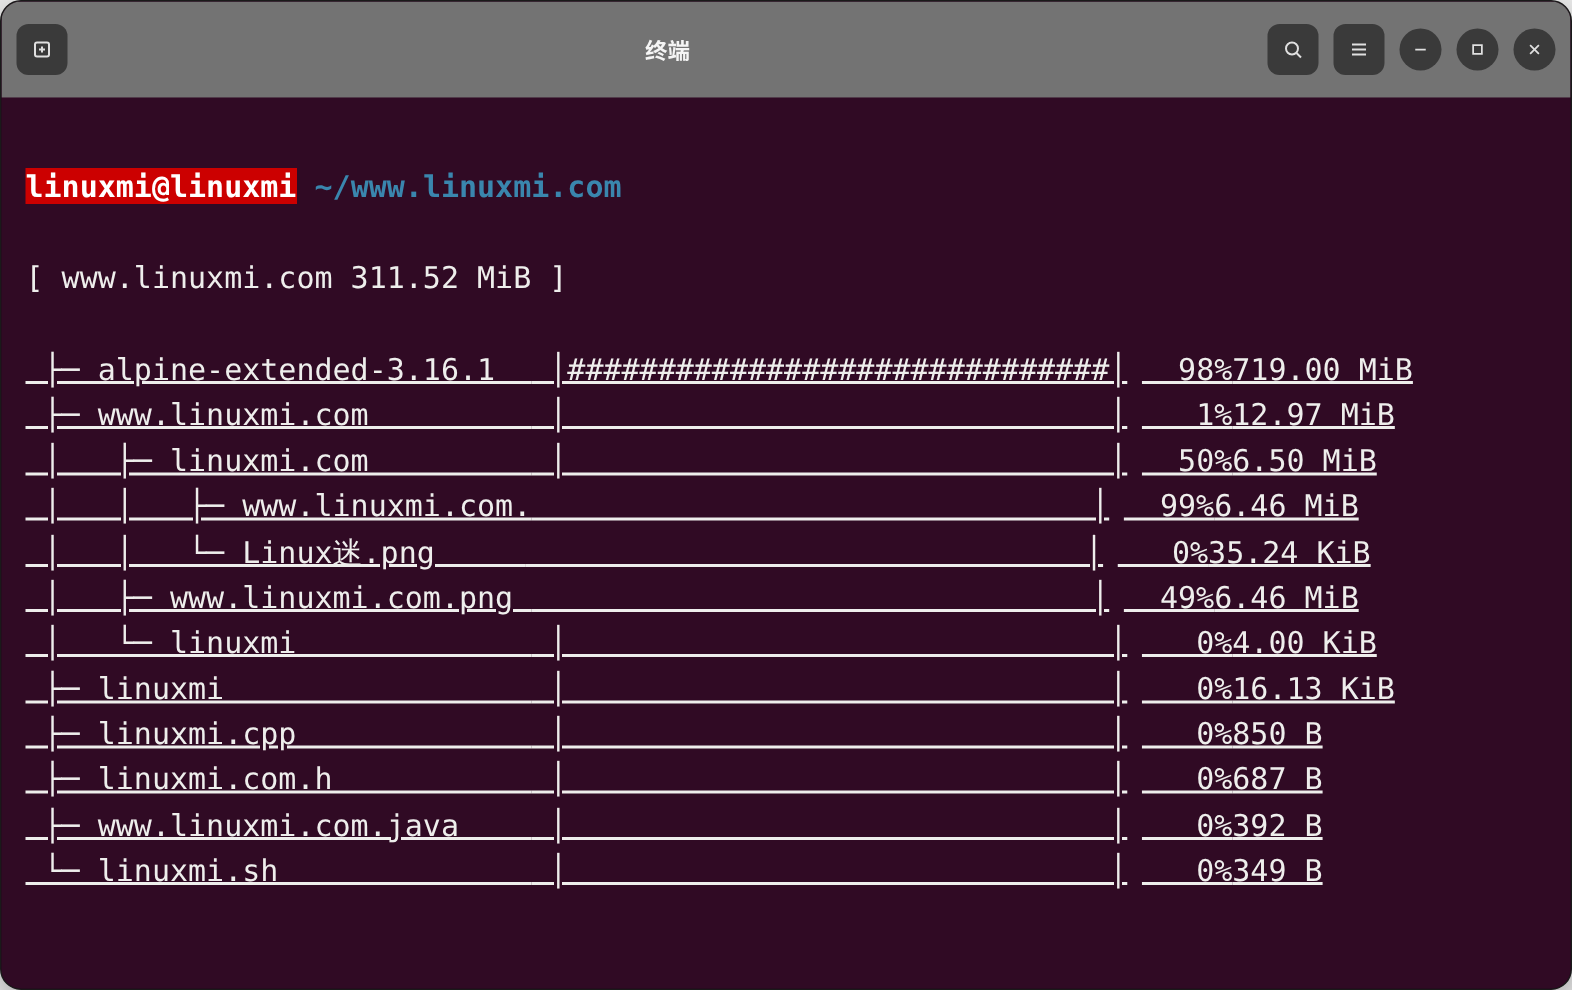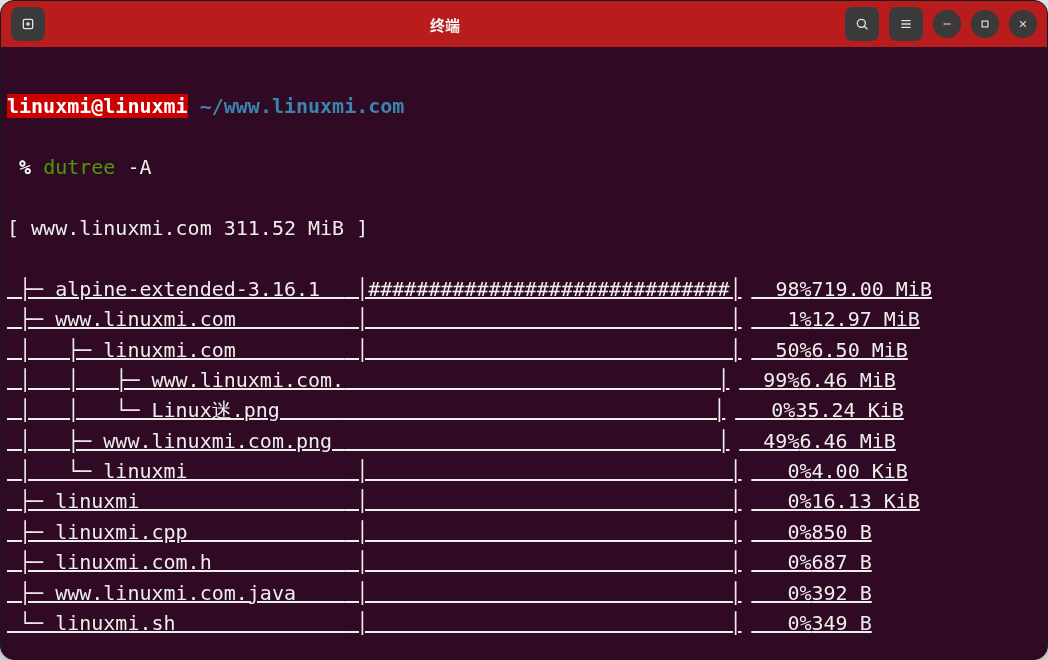--- a/index.html
+++ b/index.html
@@ -18,22 +18,22 @@
     background: #2c001e;
     border-radius: 14px;
     overflow: hidden;
     box-shadow: 0 8px 30px rgba(0,0,0,0.4);
     display: flex;
     flex-direction: column;
     position: relative;
     border: 1px solid #1a1a1a;
   }
   .titlebar {
-    height: 46px;
-    background: #b91c1c;
+    height: 64px;
+    background: #737373;
     display: flex;
     align-items: center;
     padding: 0 10px;
     position: relative;
   }
   .titlebar-left, .titlebar-right {
     display: flex;
     align-items: center;
     gap: 10px;
   }
@@ -63,21 +63,21 @@
     height: 28px;
     background: #3a3a3a;
   }
   .tb-btn.close { background: #3a3a3a; }
   .tb-btn svg { width: 16px; height: 16px; }
   .tb-btn.circle svg { width: 14px; height: 14px; }
 
   .terminal {
     flex: 1;
     background: #300a24;
-    padding: 14px 0 14px 6px;
+    padding: 14px 0 14px 16px;
     color: #eeeeec;
     font-size: 20px;
     line-height: 1.52;
     overflow: hidden;
     white-space: pre;
     letter-spacing: 0;
   }
   .prompt-host {
     background: #cc0000;
     color: #ffffff;
@@ -145,20 +145,19 @@
         <svg viewBox="0 0 24 24" fill="none" stroke="#e0e0e0" stroke-width="2">
           <line x1="7" y1="7" x2="17" y2="17"></line>
           <line x1="17" y1="7" x2="7" y2="17"></line>
         </svg>
       </div>
     </div>
   </div>
 
   <div class="terminal">
 <span class="line"><span class="prompt-host">linuxmi@linuxmi</span> <span class="prompt-path">~/www.linuxmi.com</span></span>
-<span class="line"> <span class="prompt-sym">%</span> <span class="cmd">dutree</span> <span class="args">-A</span></span>
 <span class="line">[ www.linuxmi.com 311.52 MiB ]</span>
 <div id="rows-container"><div class="row"><span class="cell-tree"> ├─ alpine-extended-3.16.1  </span><span class="cell-bar"> │##############################│</span><span class="cell-pct">  98%</span><span class="cell-size">719.00 MiB</span></div><div class="row"><span class="cell-tree"> ├─ www.linuxmi.com         </span><span class="cell-bar"> │                              │</span><span class="cell-pct">   1%</span><span class="cell-size">12.97 MiB</span></div><div class="row"><span class="cell-tree"> │   ├─ linuxmi.com         </span><span class="cell-bar"> │                              │</span><span class="cell-pct">  50%</span><span class="cell-size">6.50 MiB</span></div><div class="row"><span class="cell-tree"> │   │   ├─ www.linuxmi.com.</span><span class="cell-bar">                               │</span><span class="cell-pct">  99%</span><span class="cell-size">6.46 MiB</span></div><div class="row"><span class="cell-tree"> │   │   └─ Linux迷.png     </span><span class="cell-bar">                               │</span><span class="cell-pct">   0%</span><span class="cell-size">35.24 KiB</span></div><div class="row"><span class="cell-tree"> │   ├─ www.linuxmi.com.png </span><span class="cell-bar">                               │</span><span class="cell-pct">  49%</span><span class="cell-size">6.46 MiB</span></div><div class="row"><span class="cell-tree"> │   └─ linuxmi             </span><span class="cell-bar"> │                              │</span><span class="cell-pct">   0%</span><span class="cell-size">4.00 KiB</span></div><div class="row"><span class="cell-tree"> ├─ linuxmi                 </span><span class="cell-bar"> │                              │</span><span class="cell-pct">   0%</span><span class="cell-size">16.13 KiB</span></div><div class="row"><span class="cell-tree"> ├─ linuxmi.cpp             </span><span class="cell-bar"> │                              │</span><span class="cell-pct">   0%</span><span class="cell-size">850 B</span></div><div class="row"><span class="cell-tree"> ├─ linuxmi.com.h           </span><span class="cell-bar"> │                              │</span><span class="cell-pct">   0%</span><span class="cell-size">687 B</span></div><div class="row"><span class="cell-tree"> ├─ www.linuxmi.com.java    </span><span class="cell-bar"> │                              │</span><span class="cell-pct">   0%</span><span class="cell-size">392 B</span></div><div class="row"><span class="cell-tree"> └─ linuxmi.sh              </span><span class="cell-bar"> │                              │</span><span class="cell-pct">   0%</span><span class="cell-size">349 B</span></div></div>
 
 
   </div>
 
 </div>
 
 </body></html>

